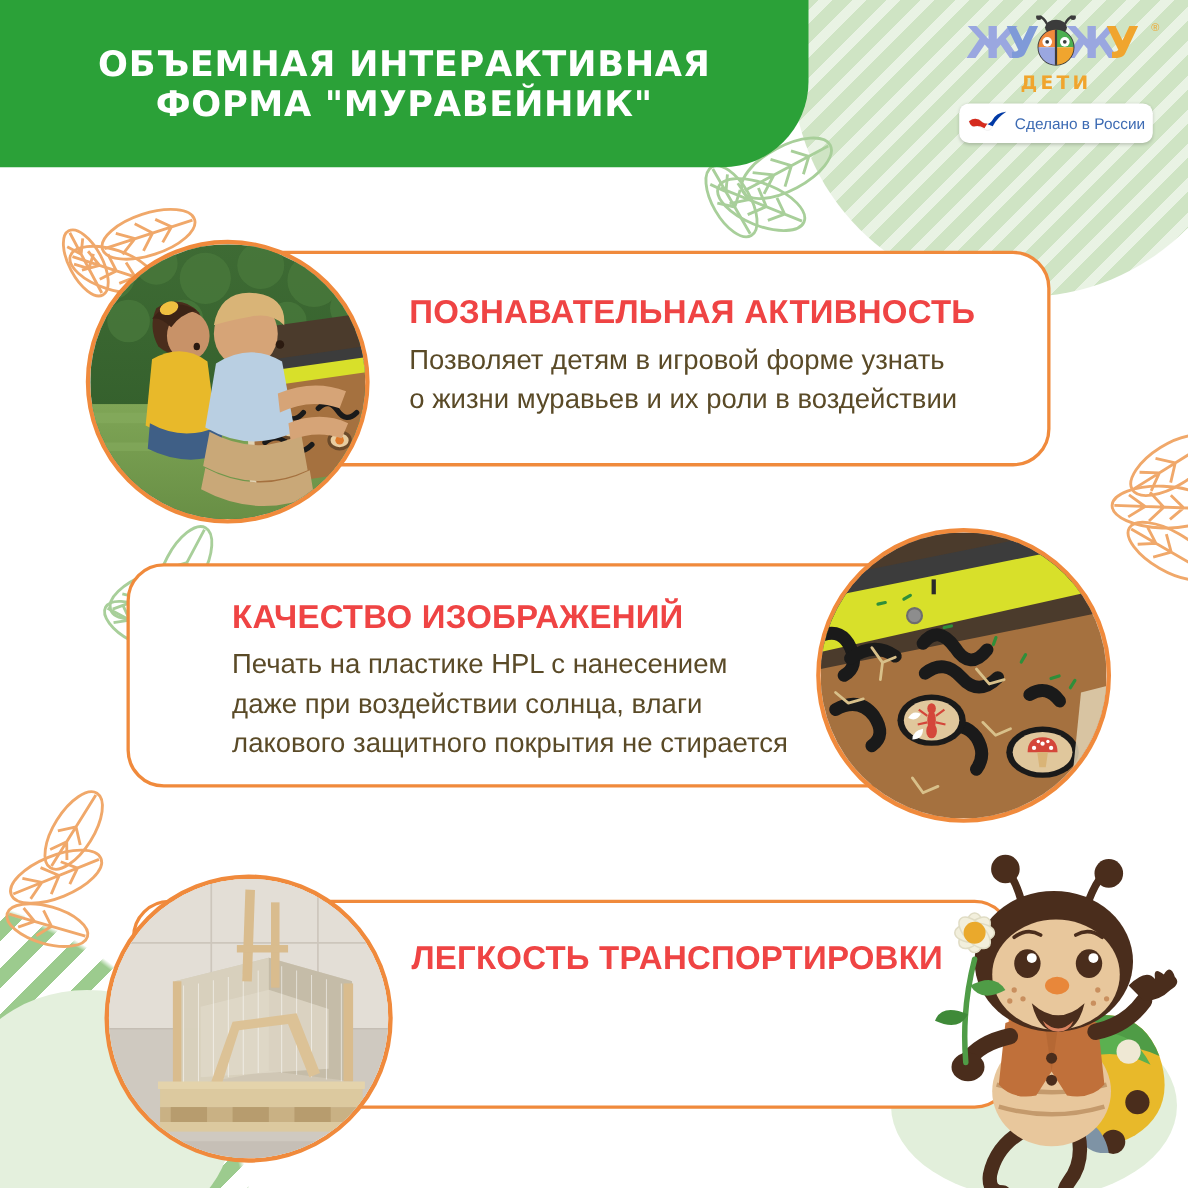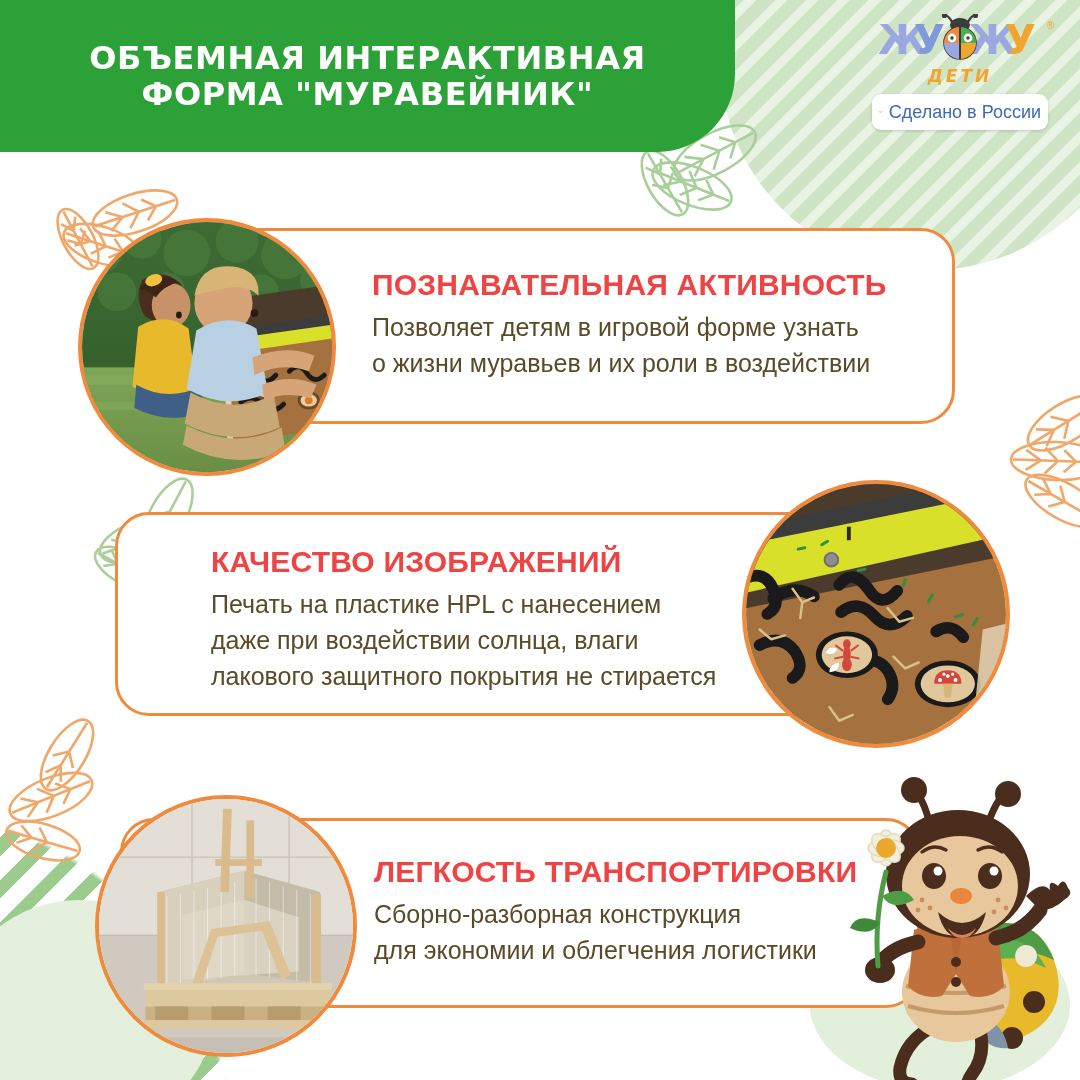--- a/index.html
+++ b/index.html
@@ -73,29 +73,29 @@
   .logo-word .u{
     position:absolute;top:6px;font-size:40px;font-weight:bold;
     font-family:"DejaVu Sans","Liberation Sans",sans-serif;line-height:1;
   }
   .logo-word .u.u1{left:52px;color:#7f9ad8;}
   .logo-word .u.u2{left:143px;color:#f0a52e;}
   .logo-bug{position:absolute;left:74px;top:0px;width:48px;height:52px;}
   .logo-reg{position:absolute;right:4px;top:6px;font-size:10px;color:#f0a52e;}
   .logo-sub{
     margin-top:-4px;font-size:17px;font-weight:bold;letter-spacing:3px;
-    color:#f0a52e;font-family:"DejaVu Sans","Liberation Sans",sans-serif;font-style:italic;
+    color:#f0a52e;font-family:"DejaVu Sans","Liberation Sans",sans-serif;
   }
   .made-badge{
     margin:8px auto 0;width:176px;height:36px;background:#fff;
     border-radius:9px;box-shadow:0 1px 3px rgba(0,0,0,.17);
     display:flex;align-items:center;gap:6px;padding:0 7px;box-sizing:border-box;
   }
   .made-badge .txt{
-    font-size:18px;color:#3d6bb3;white-space:nowrap;
+    font-size:14px;color:#3d6bb3;white-space:nowrap;
     font-family:"Liberation Sans",sans-serif;
   }
 
   
   .card{
     position:absolute;
     border:3px solid #f08a3c;
     border-radius:34px;
     background:#ffffff;
     box-sizing:border-box;
@@ -441,24 +441,20 @@
         <path d="M14 150 l12 10 M26 160 l14 -4"></path>
         <path d="M86 230 l10 14 M96 244 l14 -6"></path>
       </g>
       <path d="M244 150 L268 144 V268 H232 Z" fill="#e0d2b4" opacity=".85"></path>
     </svg>
   </div>
 
   <div class="card" id="card3"></div>
   <div class="card-text" style="left:374px;top:855px;">
     <p class="card-title">ЛЕГКОСТЬ ТРАНСПОРТИРОВКИ</p>
-    <p class="card-body">
-      <span class="ln">Сборно-разборная конструкция</span>
-      <span class="ln">для экономии и облегчения логистики</span>
-    </p>
   </div>
 
   <div class="photo" id="photo3">
     <svg viewBox="0 0 262 262" preserveAspectRatio="xMidYMid slice">
       <rect width="262" height="262" fill="#ddd8d0"></rect>
       <rect y="140" width="262" height="122" fill="#cfc9c0"></rect>
       <rect y="138" width="262" height="3" fill="#bdb6ac"></rect>
       <g fill="#e3ded6">
           <rect x="0" y="0" width="262" height="140"></rect>
         </g>

